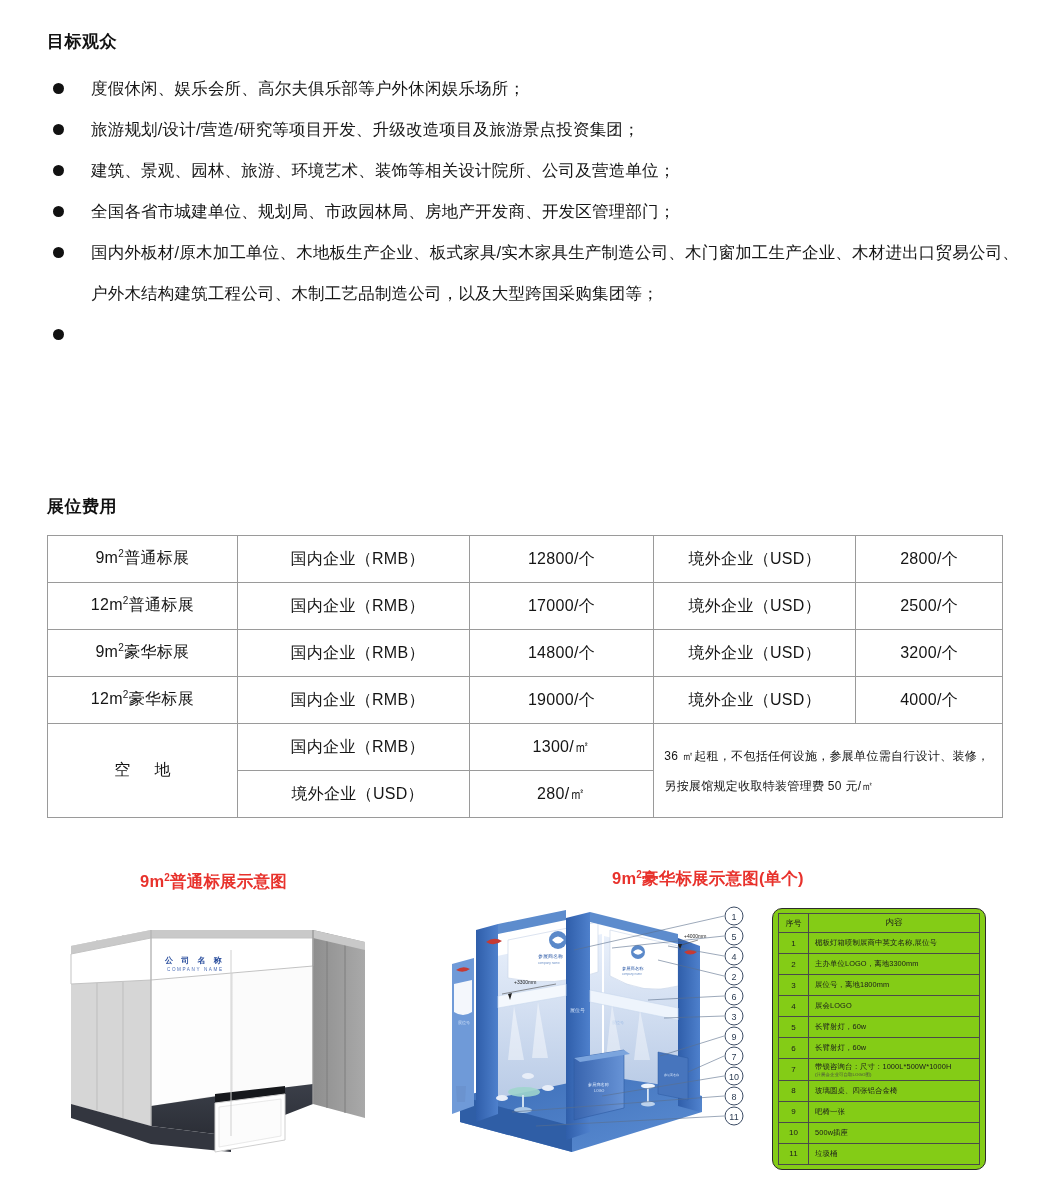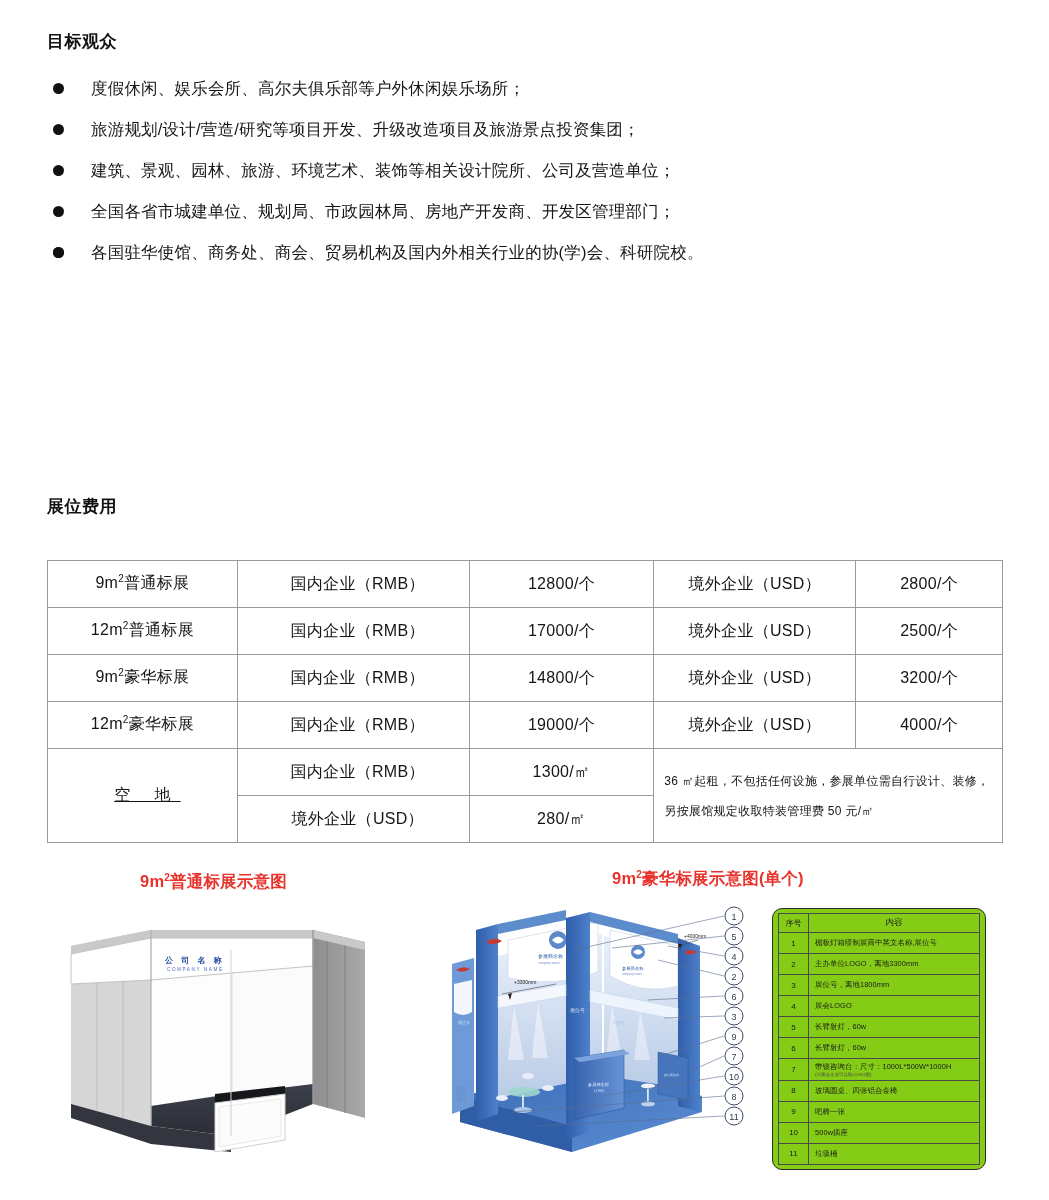--- a/index.html
+++ b/index.html
@@ -41,41 +41,41 @@
     letter-spacing: .2px;
   }
   #audience-list li .bullet {
     position: absolute; left: 6px; top: 15px;
     width: 11px; height: 11px; border-radius: 50%;
     background: #111;
   }
 
   
   #fee-table {
-    position: absolute; left: 47px; top: 560px;
+    position: absolute; left: 47px; top: 535px;
     width: 956px;
     border-collapse: collapse;
     font-size: 16px;
     color: #151515;
   }
   #fee-table td {
     border: 1px solid #9a9a9a;
     padding: 0 10px;
     height: 47px;
     text-align: center;
     vertical-align: middle;
     letter-spacing: .3px;
   }
   #fee-table td.note {
     text-align: left;
     line-height: 30px;
     padding: 6px 8px 6px 10px;
     font-size: 12px;
   }
-  #fee-table td.land-label { letter-spacing: 10px; text-indent: 10px; text-decoration: underline; }
+  #fee-table td.land-label { letter-spacing: 10px; text-indent: 10px; }
   #fee-table .c1 { width: 190px; }
   #fee-table .c2 { width: 232px; padding-left: 19px; }
   #fee-table .c3 { width: 185px; }
   #fee-table .c4 { width: 202px; }
   #fee-table .c5 { width: 147px; }
   sup { font-size: 10px; vertical-align: super; }
 
   
   .caption-red {
     position: absolute;
@@ -140,22 +140,22 @@
 
 <div class="page">
 
   <div id="audience-heading" class="sec-heading">目标观众</div>
 
   <ul id="audience-list">
     <li><span class="bullet"></span><span>度假休闲、娱乐会所、高尔夫俱乐部等户外休闲娱乐场所；</span></li>
     <li><span class="bullet"></span><span>旅游规划/设计/营造/研究等项目开发、升级改造项目及旅游景点投资集团；</span></li>
     <li><span class="bullet"></span><span>建筑、景观、园林、旅游、环境艺术、装饰等相关设计院所、公司及营造单位；</span></li>
     <li><span class="bullet"></span><span>全国各省市城建单位、规划局、市政园林局、房地产开发商、开发区管理部门；</span></li>
+    <li><span class="bullet"></span><span>国内外板材/原木加工单位、木地板生产企业、板式家具/实木家具生产制造公司、木门窗加工生产企业、木材进出口贸易公司、户外木结构建筑工程公司、木制工艺品制造公司，以及大型跨国采购集团等；</span></li>
     <li><span class="bullet"></span></li>
-    <li><span class="bullet"></span><span>各国驻华使馆、商务处、商会、贸易机构及国内外相关行业的协(学)会、科研院校。</span></li>
   </ul>
 
   <div id="fee-heading" class="sec-heading">展位费用</div>
 
   <table id="fee-table">
     <tbody>
       <tr>
         <td class="c1"><span>9m</span><sup>2</sup><span>普通标展</span></td>
         <td class="c2">国内企业（RMB）</td>
         <td class="c3">12800/个</td>

